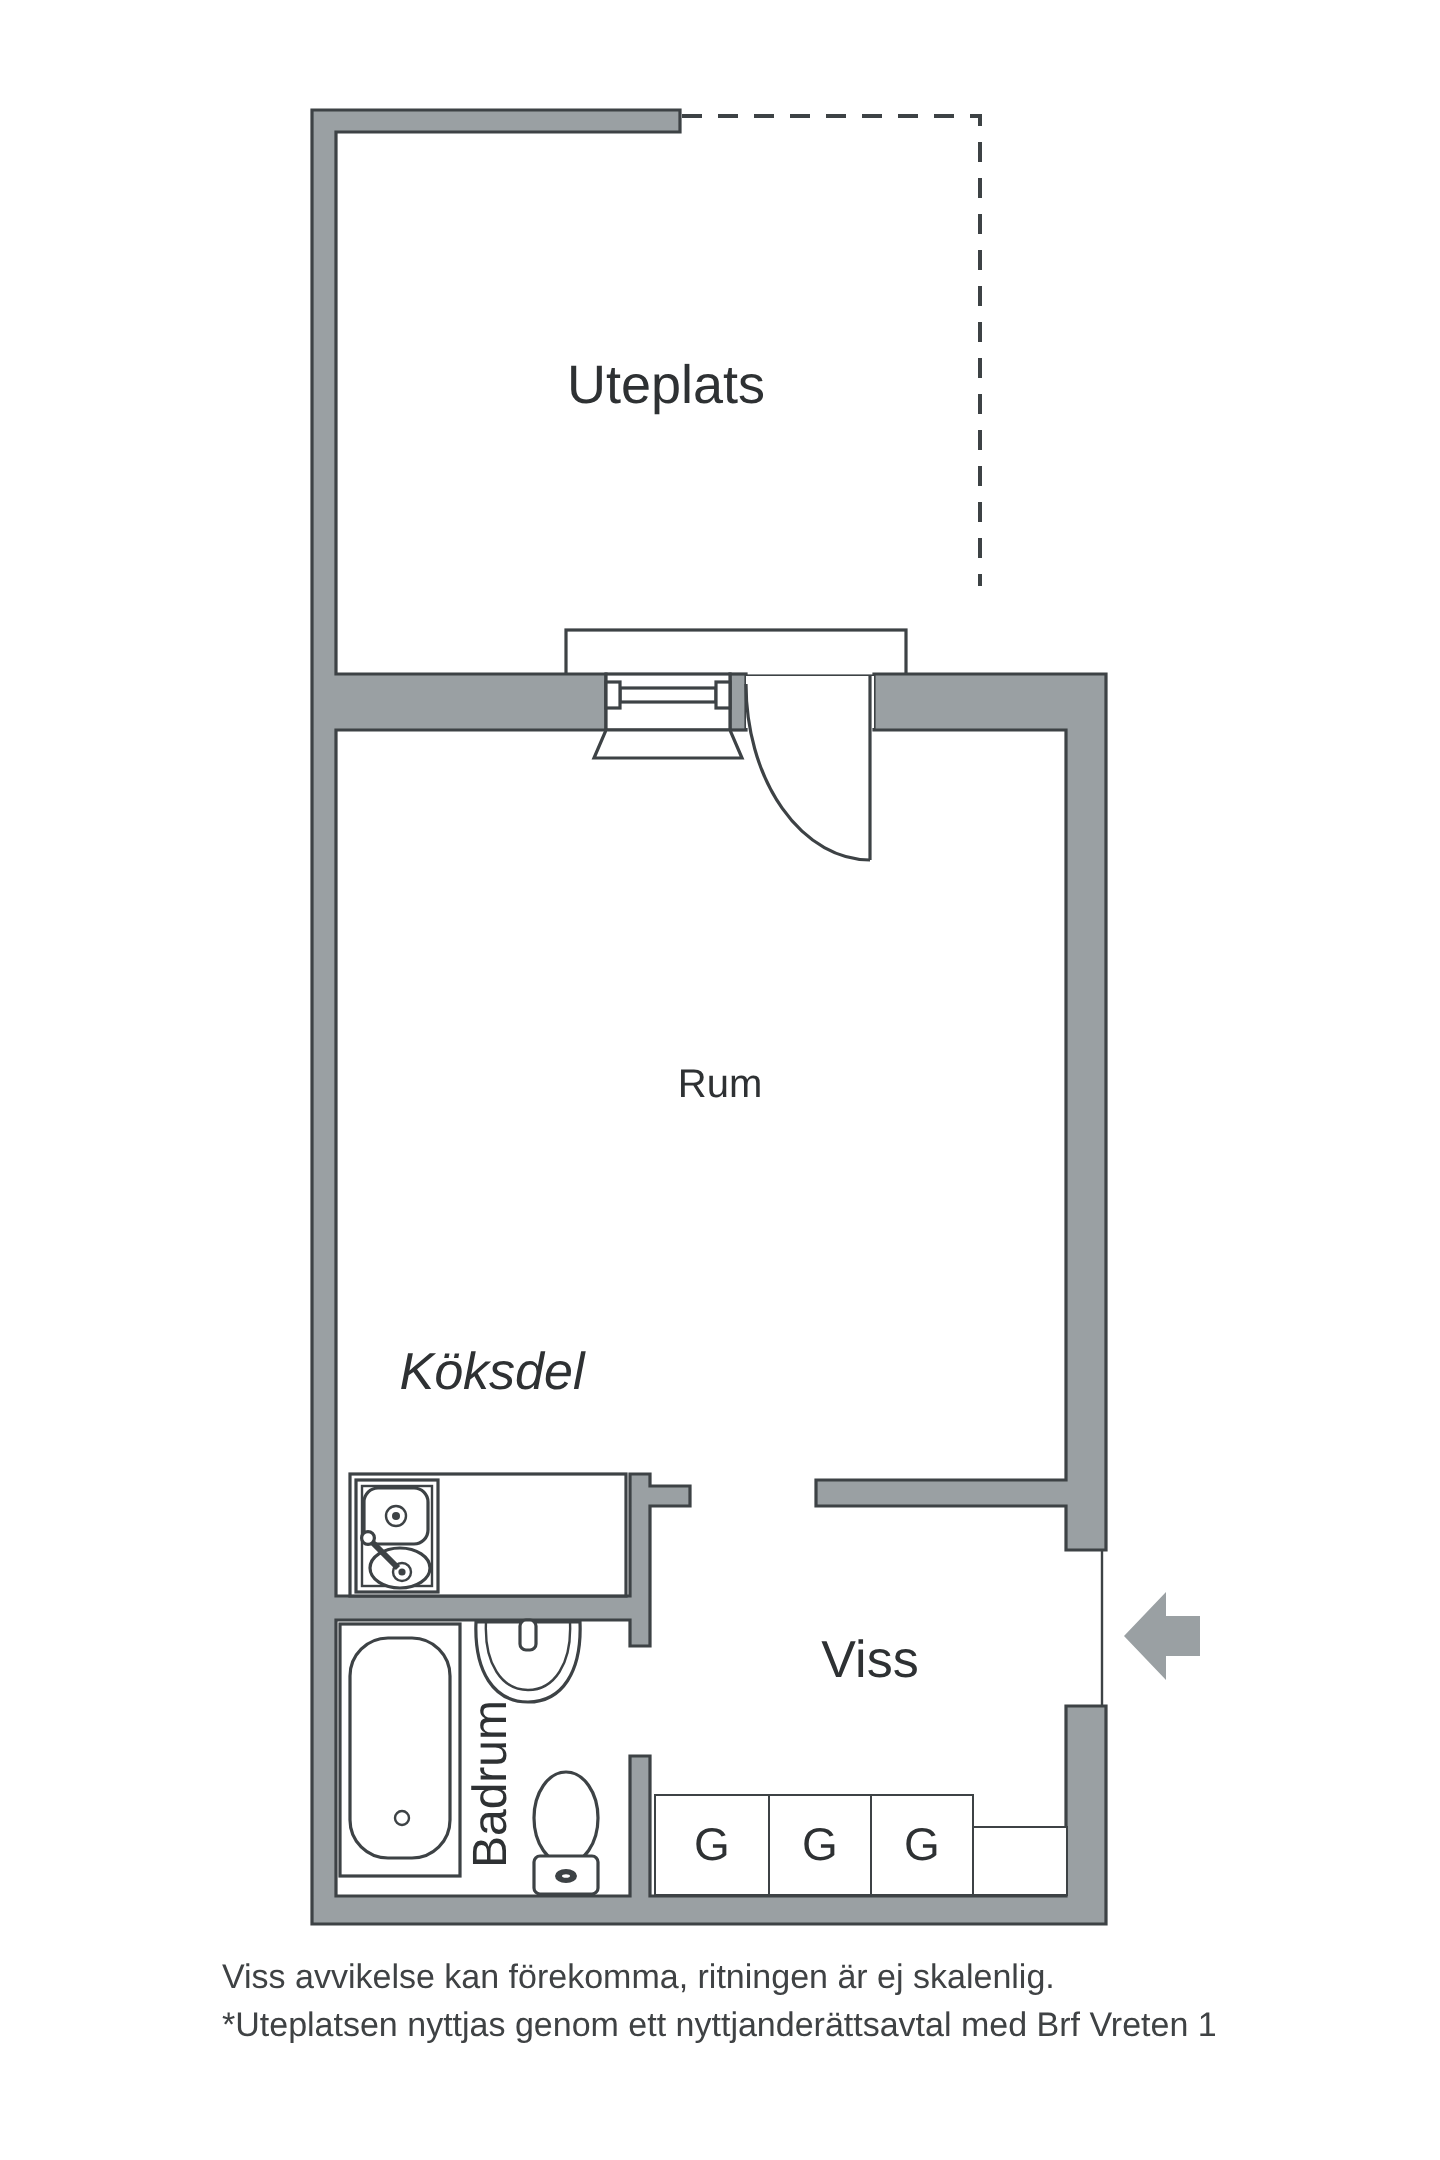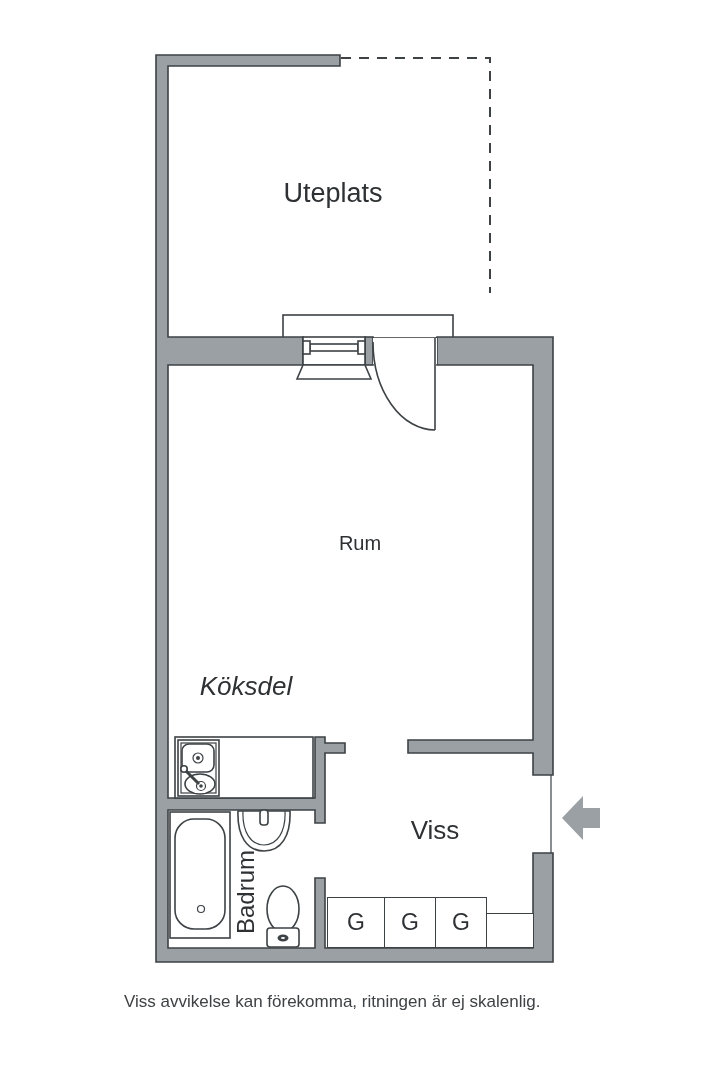--- a/index.html
+++ b/index.html
@@ -49,21 +49,21 @@
   .wd-3{left:435px;top:897px;width:52px;height:51px;}
   .hall-shelf{
     position:absolute;box-sizing:border-box;
     left:485.5px;top:913px;width:48.5px;height:35px;
     border:1.5px solid var(--wall-outline);background:#fff;
   }
   .footer{
     position:absolute;left:111px;top:977px;width:540px;
     color:#3f4244;font-size:17px;line-height:24px;
   }
-  .footer p{margin:13px;}
+  .footer p{margin:0;}
 </style>
 </head>
 <body>
 
 <div id="canvas">
 
   <svg id="plan-svg" width="720" height="1080" viewBox="0 0 720 1080">
 
     <polyline class="dash" points="341,58 490,58 490,293"></polyline>
 
@@ -142,15 +142,16 @@
   <div class="wardrobe wd-2">
     <span>G</span>
   </div>
   <div class="wardrobe wd-3">
     <span>G</span>
   </div>
   <div class="hall-shelf"></div>
 
   <div class="footer">
     <p>Viss avvikelse kan förekomma, ritningen är ej skalenlig.</p>
+    <p>*Uteplatsen nyttjas genom ett nyttjanderättsavtal med Brf Vreten 1</p>
   </div>
 
 </div>
 
 </body></html>

